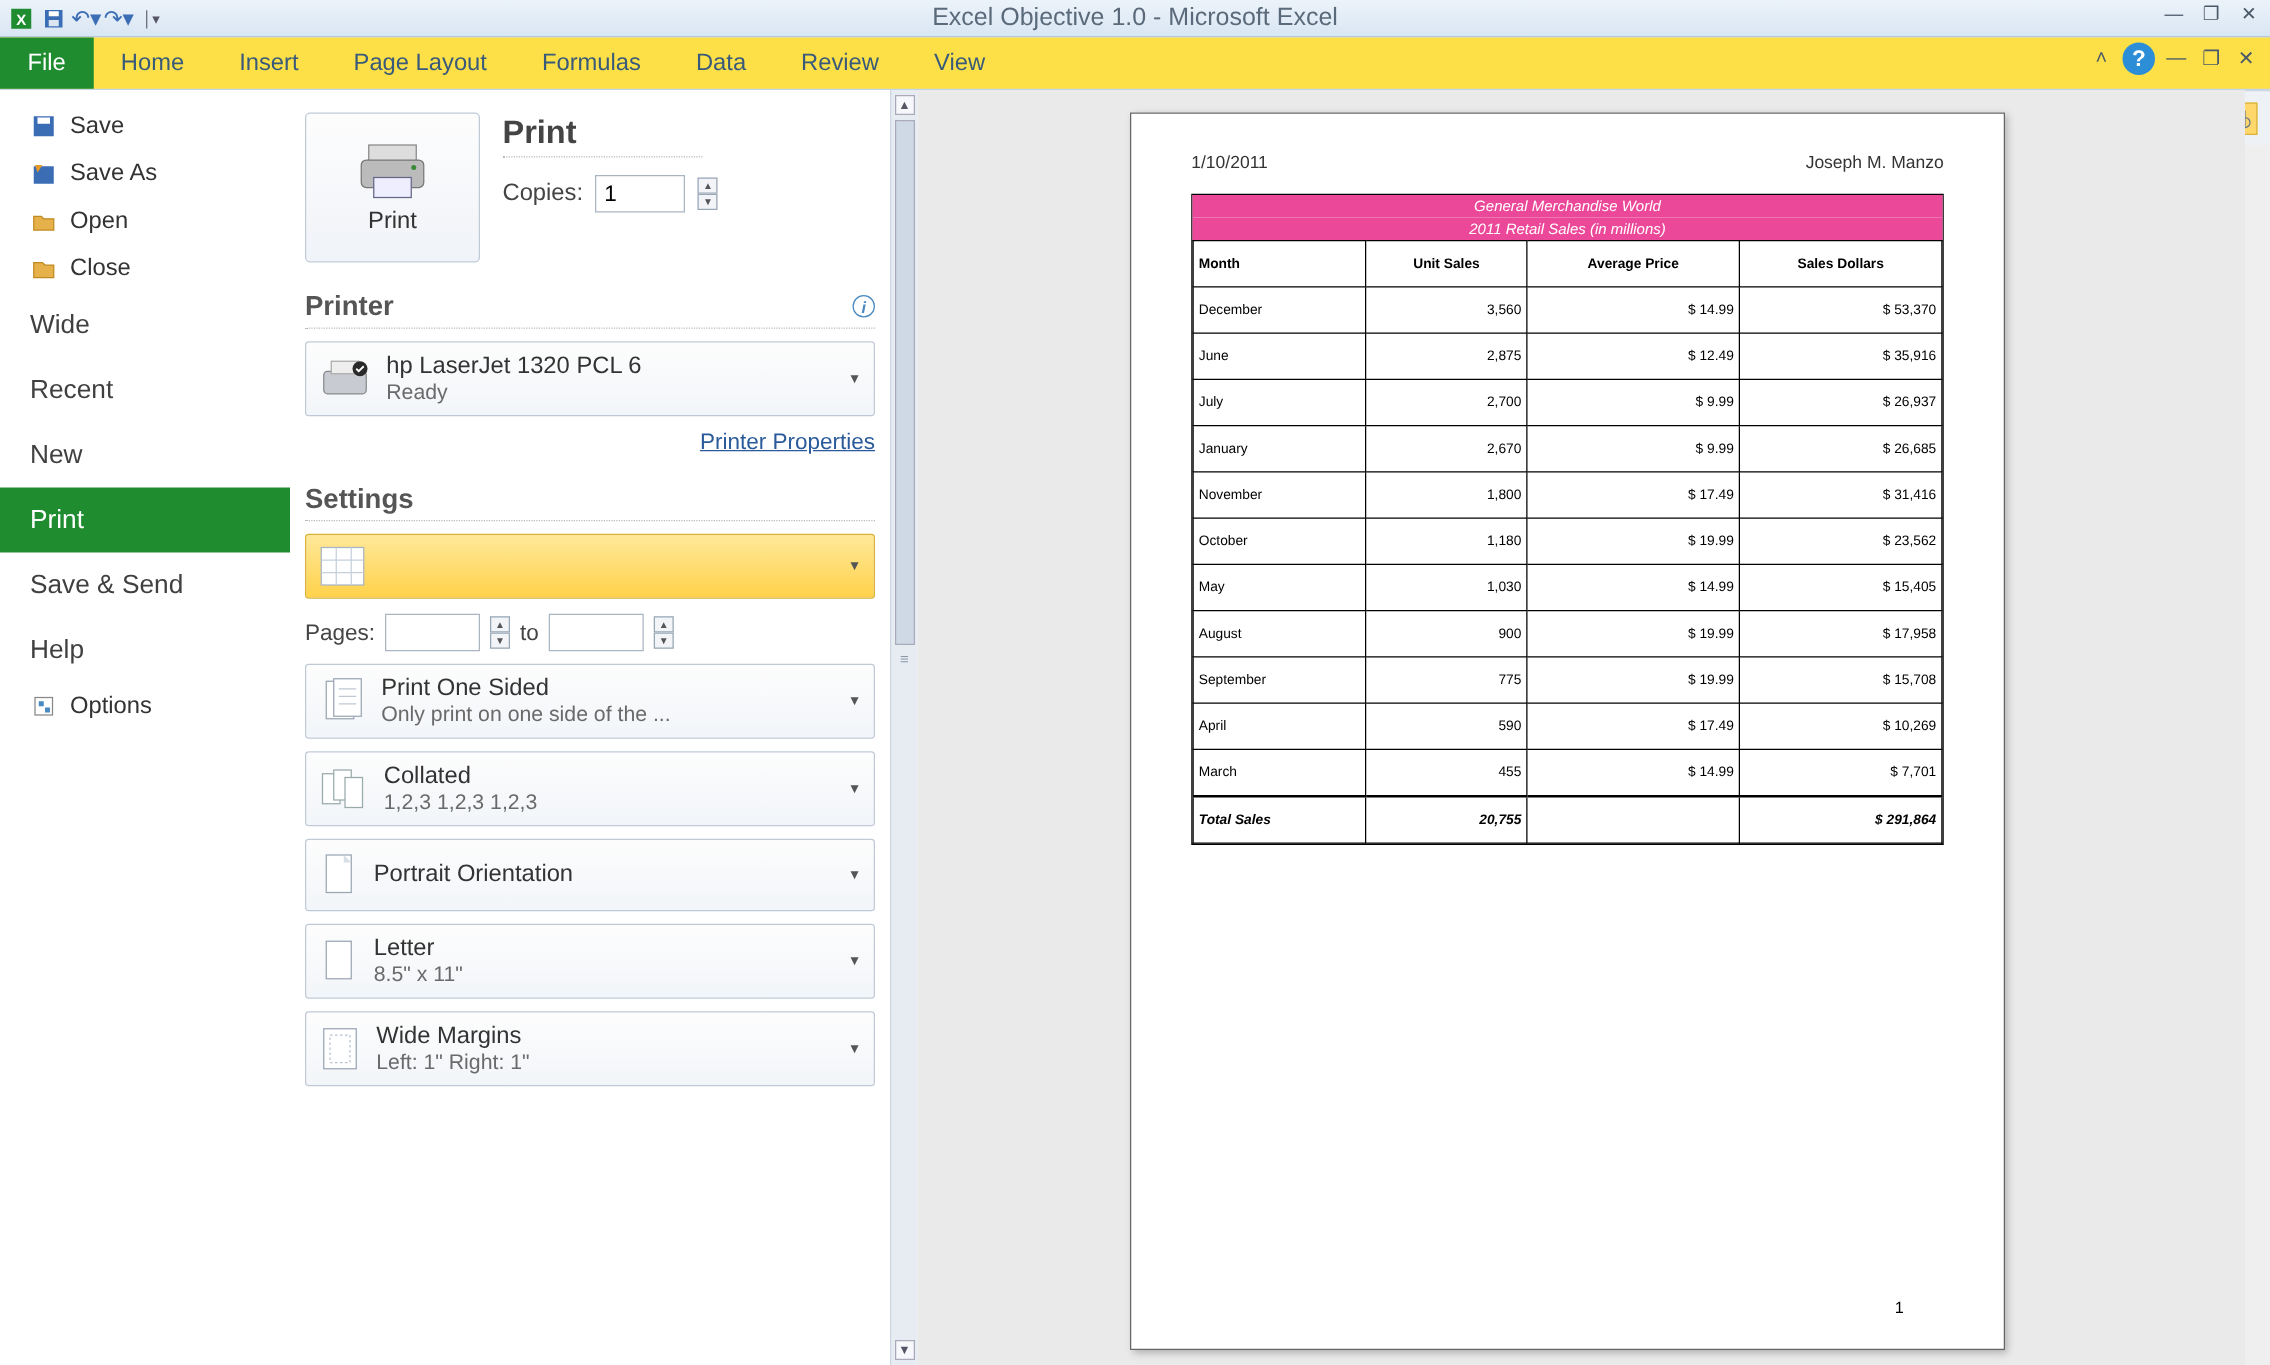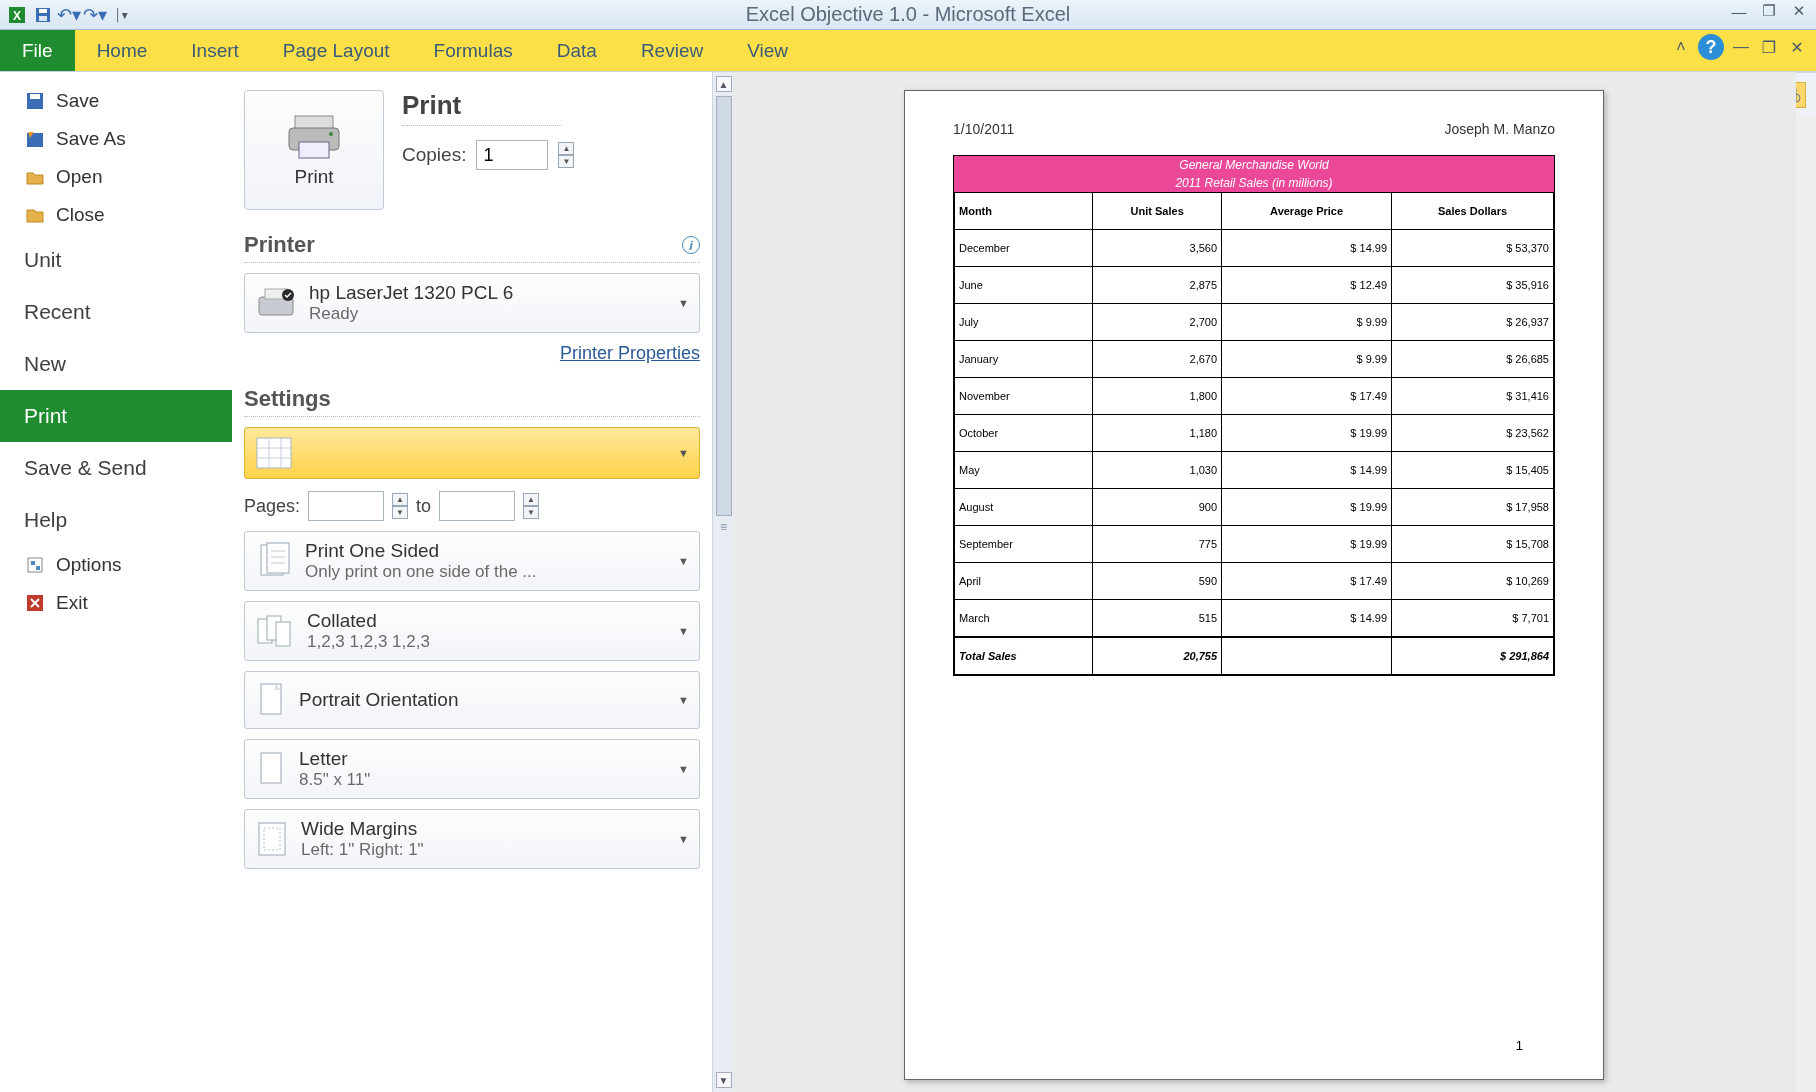--- a/index.html
+++ b/index.html
@@ -165,21 +165,21 @@
     </div>
     <div class="item">
       <span class="ico">
           <svg width="20" height="20">
             <path d="M2 5h7l2 2h7v10H2z" fill="#e6b04a" stroke="#c08a20"></path>
           </svg>
         </span>
       <span>Close</span>
     </div>
     <div class="item noicon">
-        <span>Unit</span>
+        <span>Wide</span>
       </div>
     <div class="item noicon">
         <span>Recent</span>
       </div>
     <div class="item noicon">
         <span>New</span>
       </div>
     <div class="item noicon active">
         <span>Print</span>
       </div>
@@ -191,29 +191,20 @@
       </div>
     <div class="item">
       <span class="ico">
           <svg width="20" height="20">
             <rect x="3" y="3" width="14" height="14" fill="#fff" stroke="#888"></rect>
             <rect x="6" y="6" width="4" height="4" fill="#4a8ac0"></rect>
             <rect x="11" y="11" width="4" height="4" fill="#4a8ac0"></rect>
           </svg>
         </span>
       <span>Options</span>
-    </div>
-    <div class="item">
-      <span class="ico">
-          <svg width="20" height="20">
-            <rect x="2" y="2" width="16" height="16" fill="#c0392b"></rect>
-            <path d="M6 6 L14 14 M14 6 L6 14" stroke="#fff" stroke-width="2"></path>
-          </svg>
-        </span>
-      <span>Exit</span>
     </div>
   </div>
 
   <div class="printpane">
     <div class="printbtn-row">
       <div class="printbtn">
         <span>
           <svg width="58" height="50">
               <rect x="10" y="4" width="38" height="14" fill="#ddd" stroke="#888"></rect>
               <rect x="4" y="16" width="50" height="22" rx="4" fill="#bbb" stroke="#777"></rect>
@@ -444,21 +435,21 @@
                   <td>$    15,708</td>
                 </tr>
                 <tr>
                   <td class="l">April</td>
                   <td>590</td>
                   <td>$  17.49</td>
                   <td>$    10,269</td>
                 </tr>
                 <tr>
                   <td class="l">March</td>
-                  <td>515</td>
+                  <td>455</td>
                   <td>$  14.99</td>
                   <td>$      7,701</td>
                 </tr>
               </tbody>
             <tbody>
                 <tr class="total">
               <td class="l">Total Sales</td>
               <td>20,755</td>
               <td></td>
               <td>$  291,864</td>

